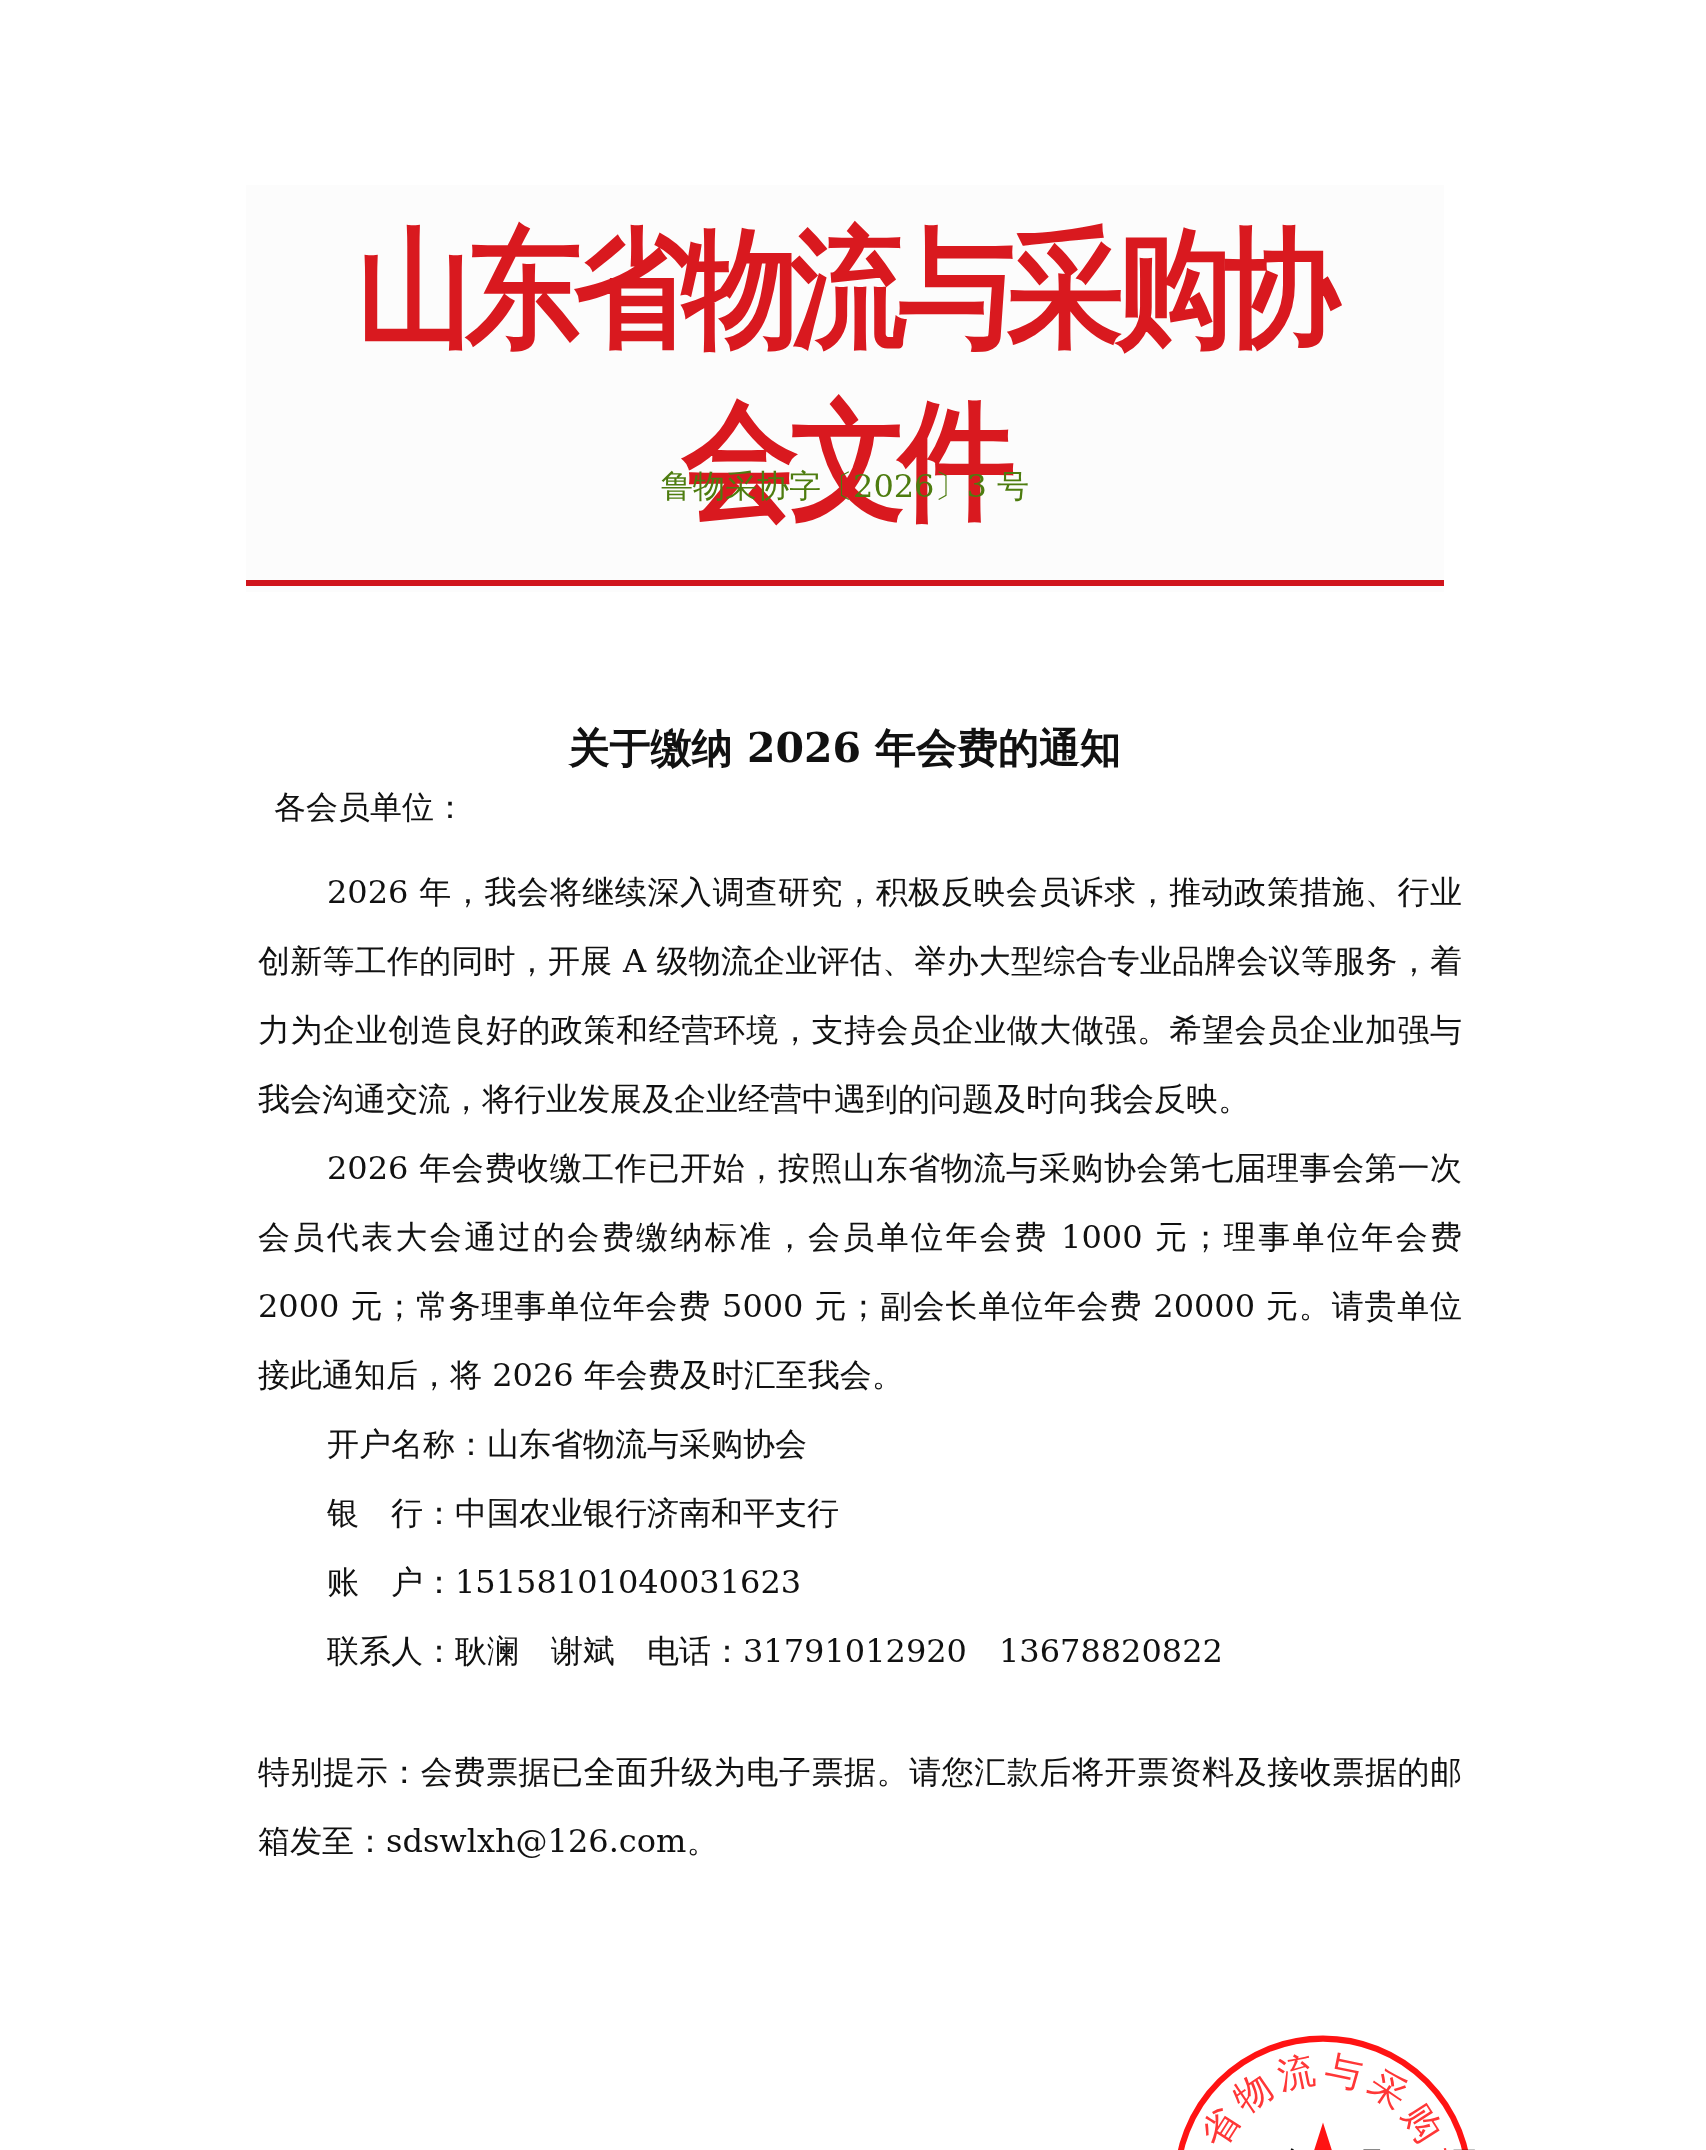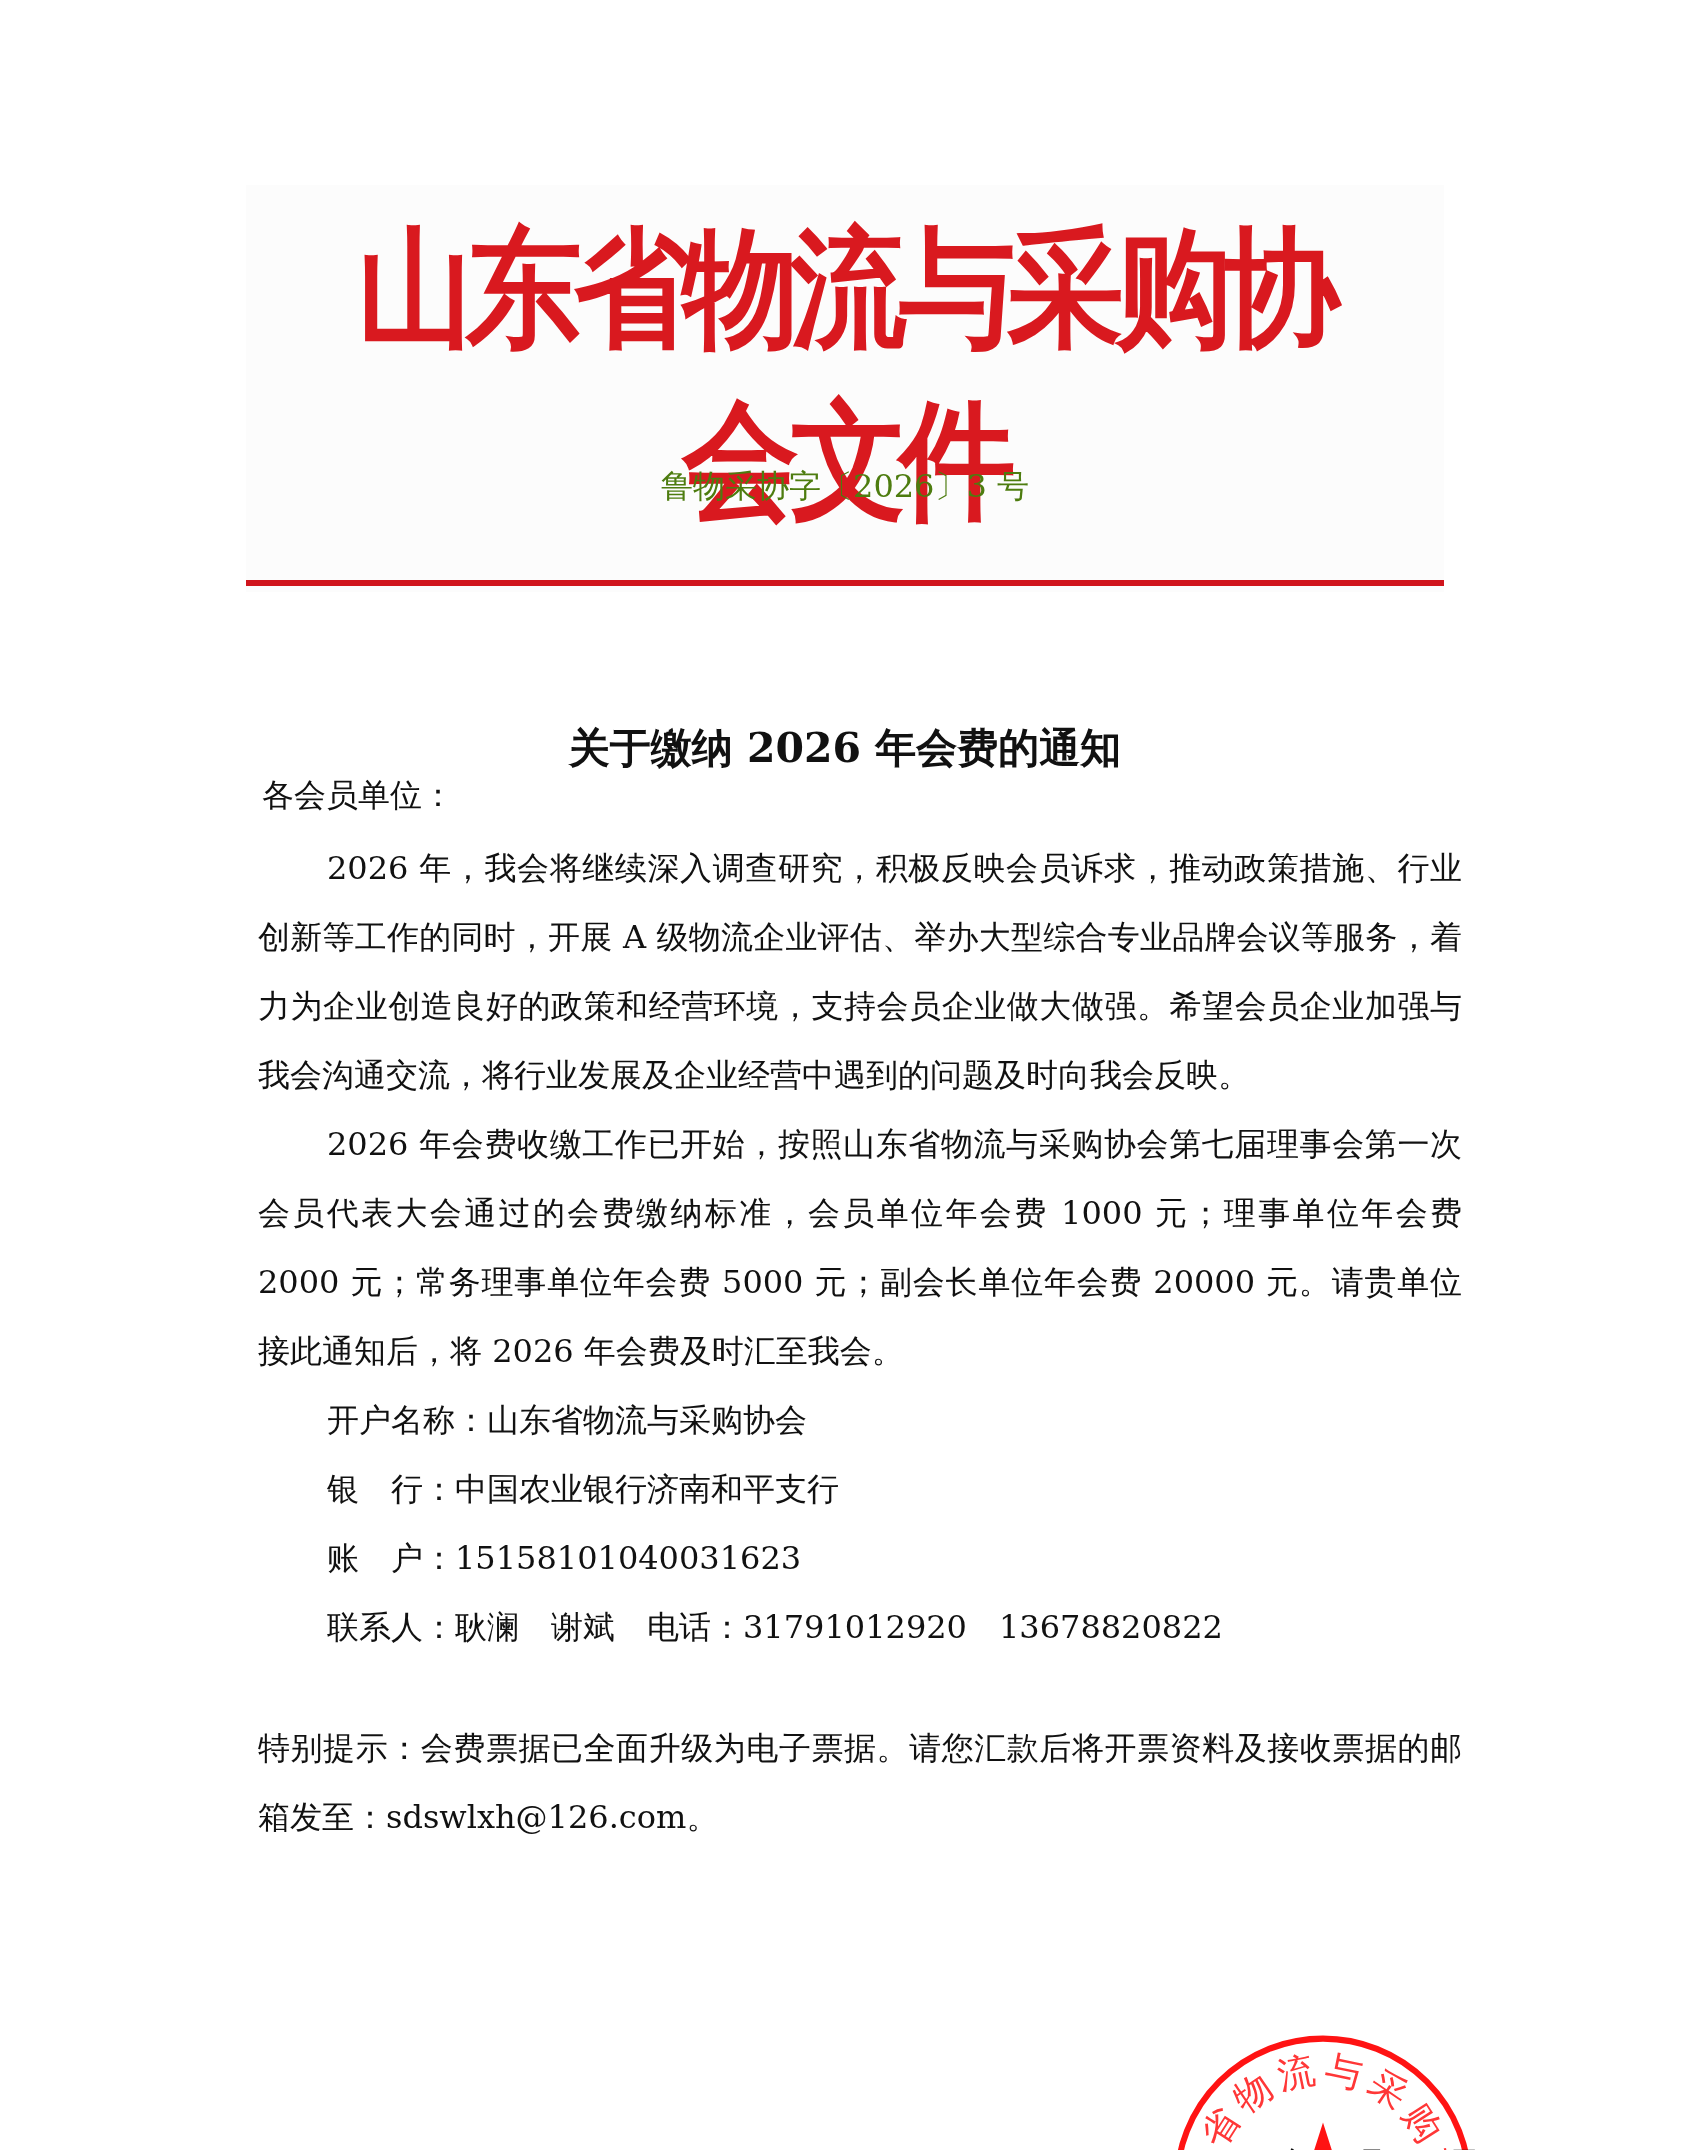--- a/index.html
+++ b/index.html
@@ -10,21 +10,21 @@
                color:#d9191f; font-family:"DejaVu Sans","Liberation Sans",sans-serif;
                font-size:129px; line-height:172px; letter-spacing:-8.6px; transform:scaleX(0.9); transform-origin:center; font-weight:bold; }
   .doc-number { position:absolute; left:246px; top:465px; width:1198px; text-align:center;
                 font-size:32px; line-height:43px; color:#4d7c0f; }
   .red-rule { position:absolute; left:246px; top:580px; width:1198px; height:6px; background:#d0151d; }
   .notice-title { position:absolute; left:246px; top:684px; width:1198px; text-align:center;
                   font-size:41px; font-weight:bold; line-height:56px;margin-top:36px; }
   .body { position:absolute; left:258px; top:757px; width:1204px; font-size:32px; line-height:69px; }
   .p { margin:0; text-align:justify; }
   .indent { text-indent:69px; }
-  .salutation { margin:4px; }
+  .salutation { margin:16px; }
   .info-line { margin:0; padding-left:69px; }
   .gap { height:52px; }
   .bold { font-weight:normal;margin-top:24px; }
   .date { position:absolute; left:1191px; top:2142px; font-size:32px; line-height:43px; z-index:3; }
   .seal { position:absolute; left:1168px; top:2030px; width:310px; height:310px; z-index:2; opacity:0.92; }
 </style>
 </head>
 <body>
 
 <div class="header-block"></div>

